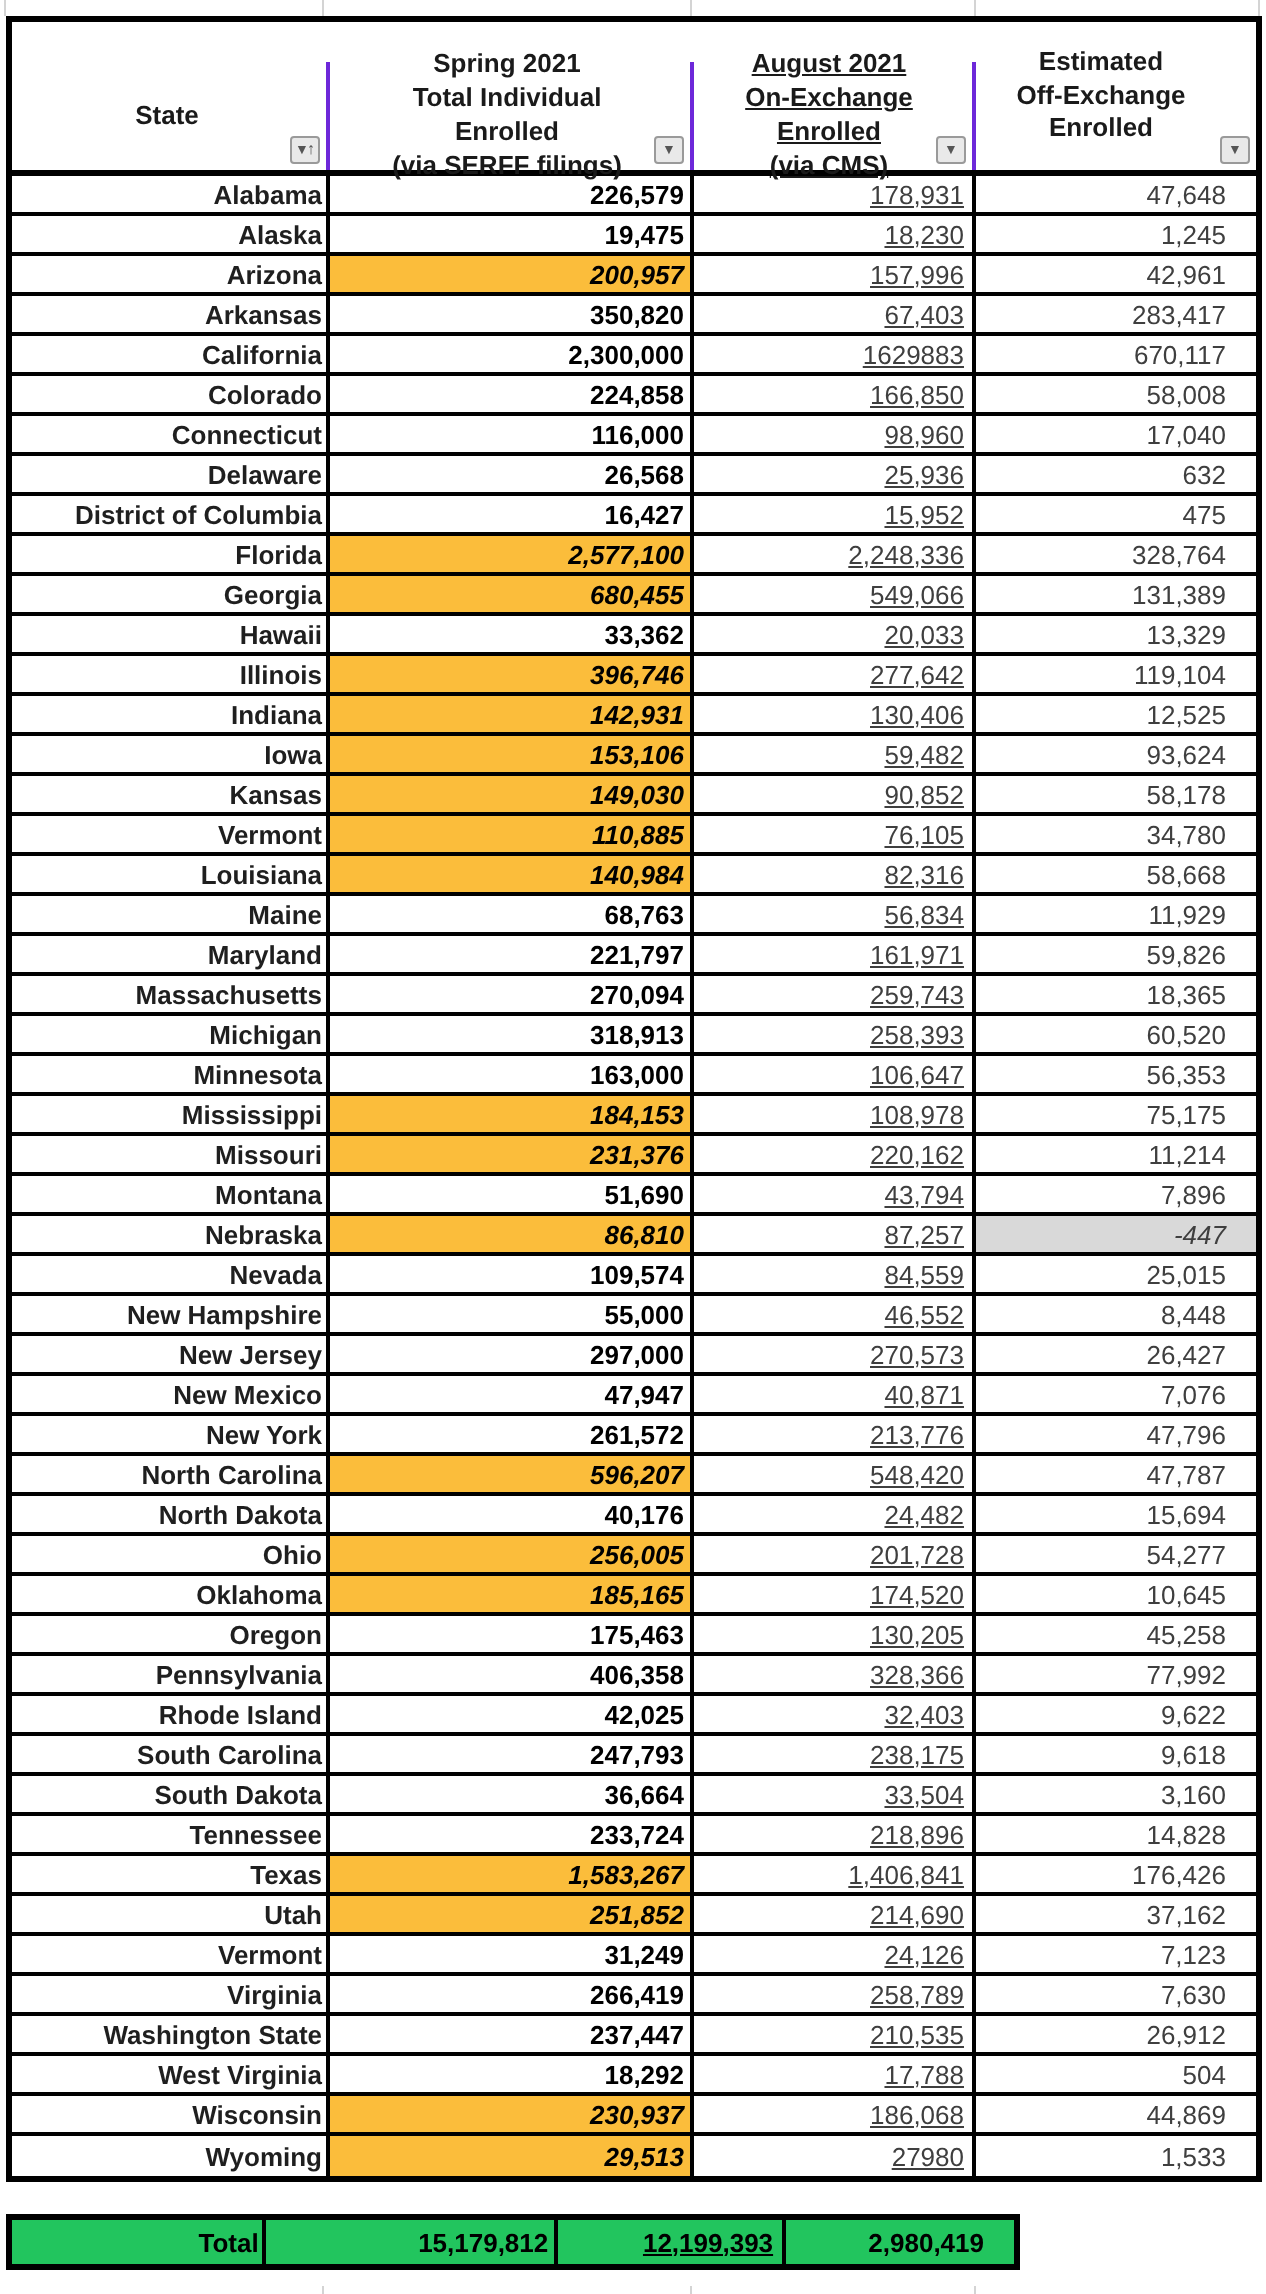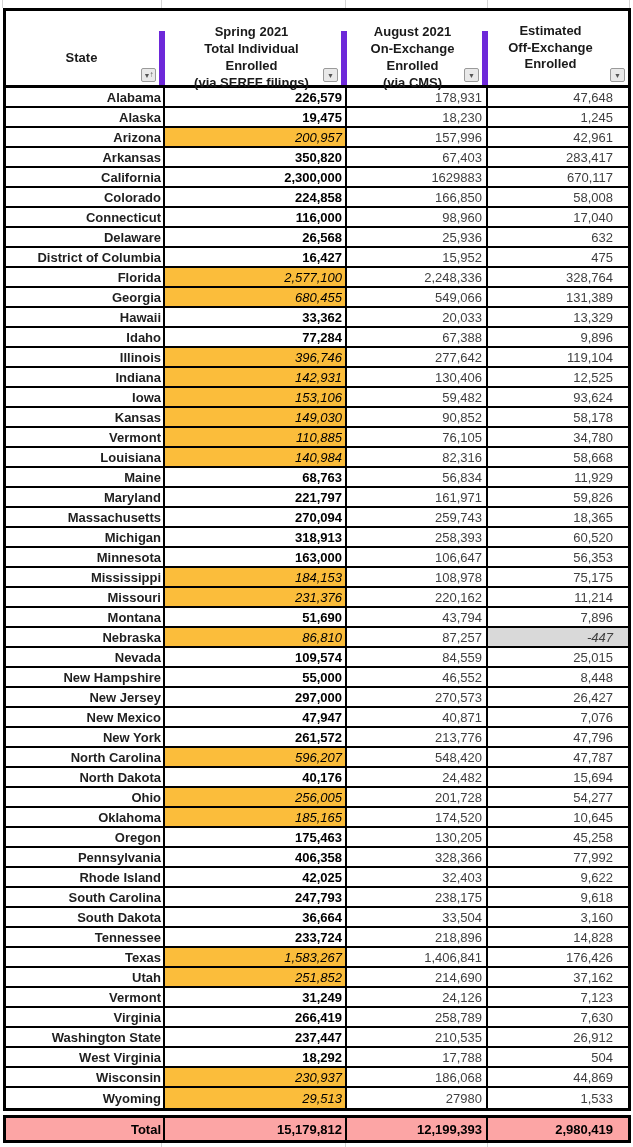--- a/index.html
+++ b/index.html
@@ -14,47 +14,47 @@
     width:628px;border:3px solid #000;box-sizing:border-box;background:#fff;
   }
   .tr{display:flex;height:20px;box-sizing:border-box;border-bottom:2px solid #000;}
   .tr:last-child{border-bottom:none;}
   .td{
     box-sizing:border-box;display:flex;align-items:center;justify-content:flex-end;
     font-size:13px;line-height:1;white-space:nowrap;overflow:hidden;
   }
   .c1{width:159px;border-right:2px solid #000;padding-right:2px;}
   .c2{width:182px;border-right:2px solid #000;padding-right:3px;}
-  .c3{width:141px;border-right:2px solid #000;padding-right:4px;}
+  .c3{width:141px;border-right:2px solid #000;padding-right:4px;text-decoration:underline;}
   .c4{width:140px;padding-right:15px;}
   .state-cell{font-weight:bold;color:var(--state-color);}
   .spring-cell{font-weight:bold;color:#000;padding-left:11px;}
   .num-cell{font-weight:normal;color:var(--num-color);}
-  .hl-orange{background:var(--hl-orange);font-style:italic;font-weight:normal;color:#000;}
+  .hl-orange{background:var(--hl-orange);font-style:italic;font-weight:bold;color:#000;}
   .hl-gray{background:var(--hl-gray);font-style:italic;}
   
   .thead{display:flex;height:77px;box-sizing:border-box;border-bottom:3px solid #000;}
   .th{
     position:relative;box-sizing:border-box;display:flex;align-items:center;justify-content:center;
     font-size:13px;font-weight:bold;color:#1a1a1a;text-align:center;
     white-space:pre-line;line-height:1.3;
   }
-  .th.c1,.th.c2,.th.c3{border-right:6px solid #6d28d9;margin-top:20px;}
+  .th.c1,.th.c2,.th.c3{border-right:2px solid #6d28d9;margin-top:20px;}
   .filter-btn{
     position:absolute;right:3px;bottom:3px;width:15px;height:14px;
     background:#e9e9e9;border:1px solid #9a9a9a;border-radius:2px;
     display:flex;align-items:center;justify-content:center;
     font-size:7px;color:#555;padding:0;cursor:default;line-height:1;
     font-style:normal;font-weight:normal;gap:0;
   }
   .filter-btn .arrow{font-size:7px;}
   .filter-btn .sort{font-size:8px;margin-left:-1px;}
   
   .total-table{
-    width:628px;margin-top:4px;border:3px solid #000;box-sizing:border-box;background:#fca5a5;
+    width:507px;margin-top:16px;border:3px solid #000;box-sizing:border-box;background:#22c55e;
   }
   .total-table .tr{height:22px;border-bottom:none;}
   .total-cell{font-weight:bold;color:#000;}
 </style>
 </head>
 <body style="--hl-orange: #FBBD3B; --hl-gray: #D9D9D9; --num-color: #3F3F3F; --state-color: #1F1F1F;">
 
 <div class="gridline-v" style="left:2px;top:0;height:8px;"></div>
 <div class="gridline-v" style="left:161px;top:0;height:8px;"></div>
 <div class="gridline-v" style="left:345px;top:0;height:8px;"></div>
@@ -174,26 +174,20 @@
     <div class="td c4 num-cell">131,389</div>
   </div>
 
   <div class="tr">
     <div class="td c1 state-cell">Hawaii</div>
     <div class="td c2 spring-cell">33,362</div>
     <div class="td c3 num-cell">20,033</div>
     <div class="td c4 num-cell">13,329</div>
   </div>
 
-  <div class="tr">
-    <div class="td c1 state-cell">Idaho</div>
-    <div class="td c2 spring-cell">77,284</div>
-    <div class="td c3 num-cell">67,388</div>
-    <div class="td c4 num-cell">9,896</div>
-  </div>
 
   <div class="tr">
     <div class="td c1 state-cell">Illinois</div>
     <div class="td c2 spring-cell hl-orange">396,746</div>
     <div class="td c3 num-cell">277,642</div>
     <div class="td c4 num-cell">119,104</div>
   </div>
 
   <div class="tr">
     <div class="td c1 state-cell">Indiana</div>

